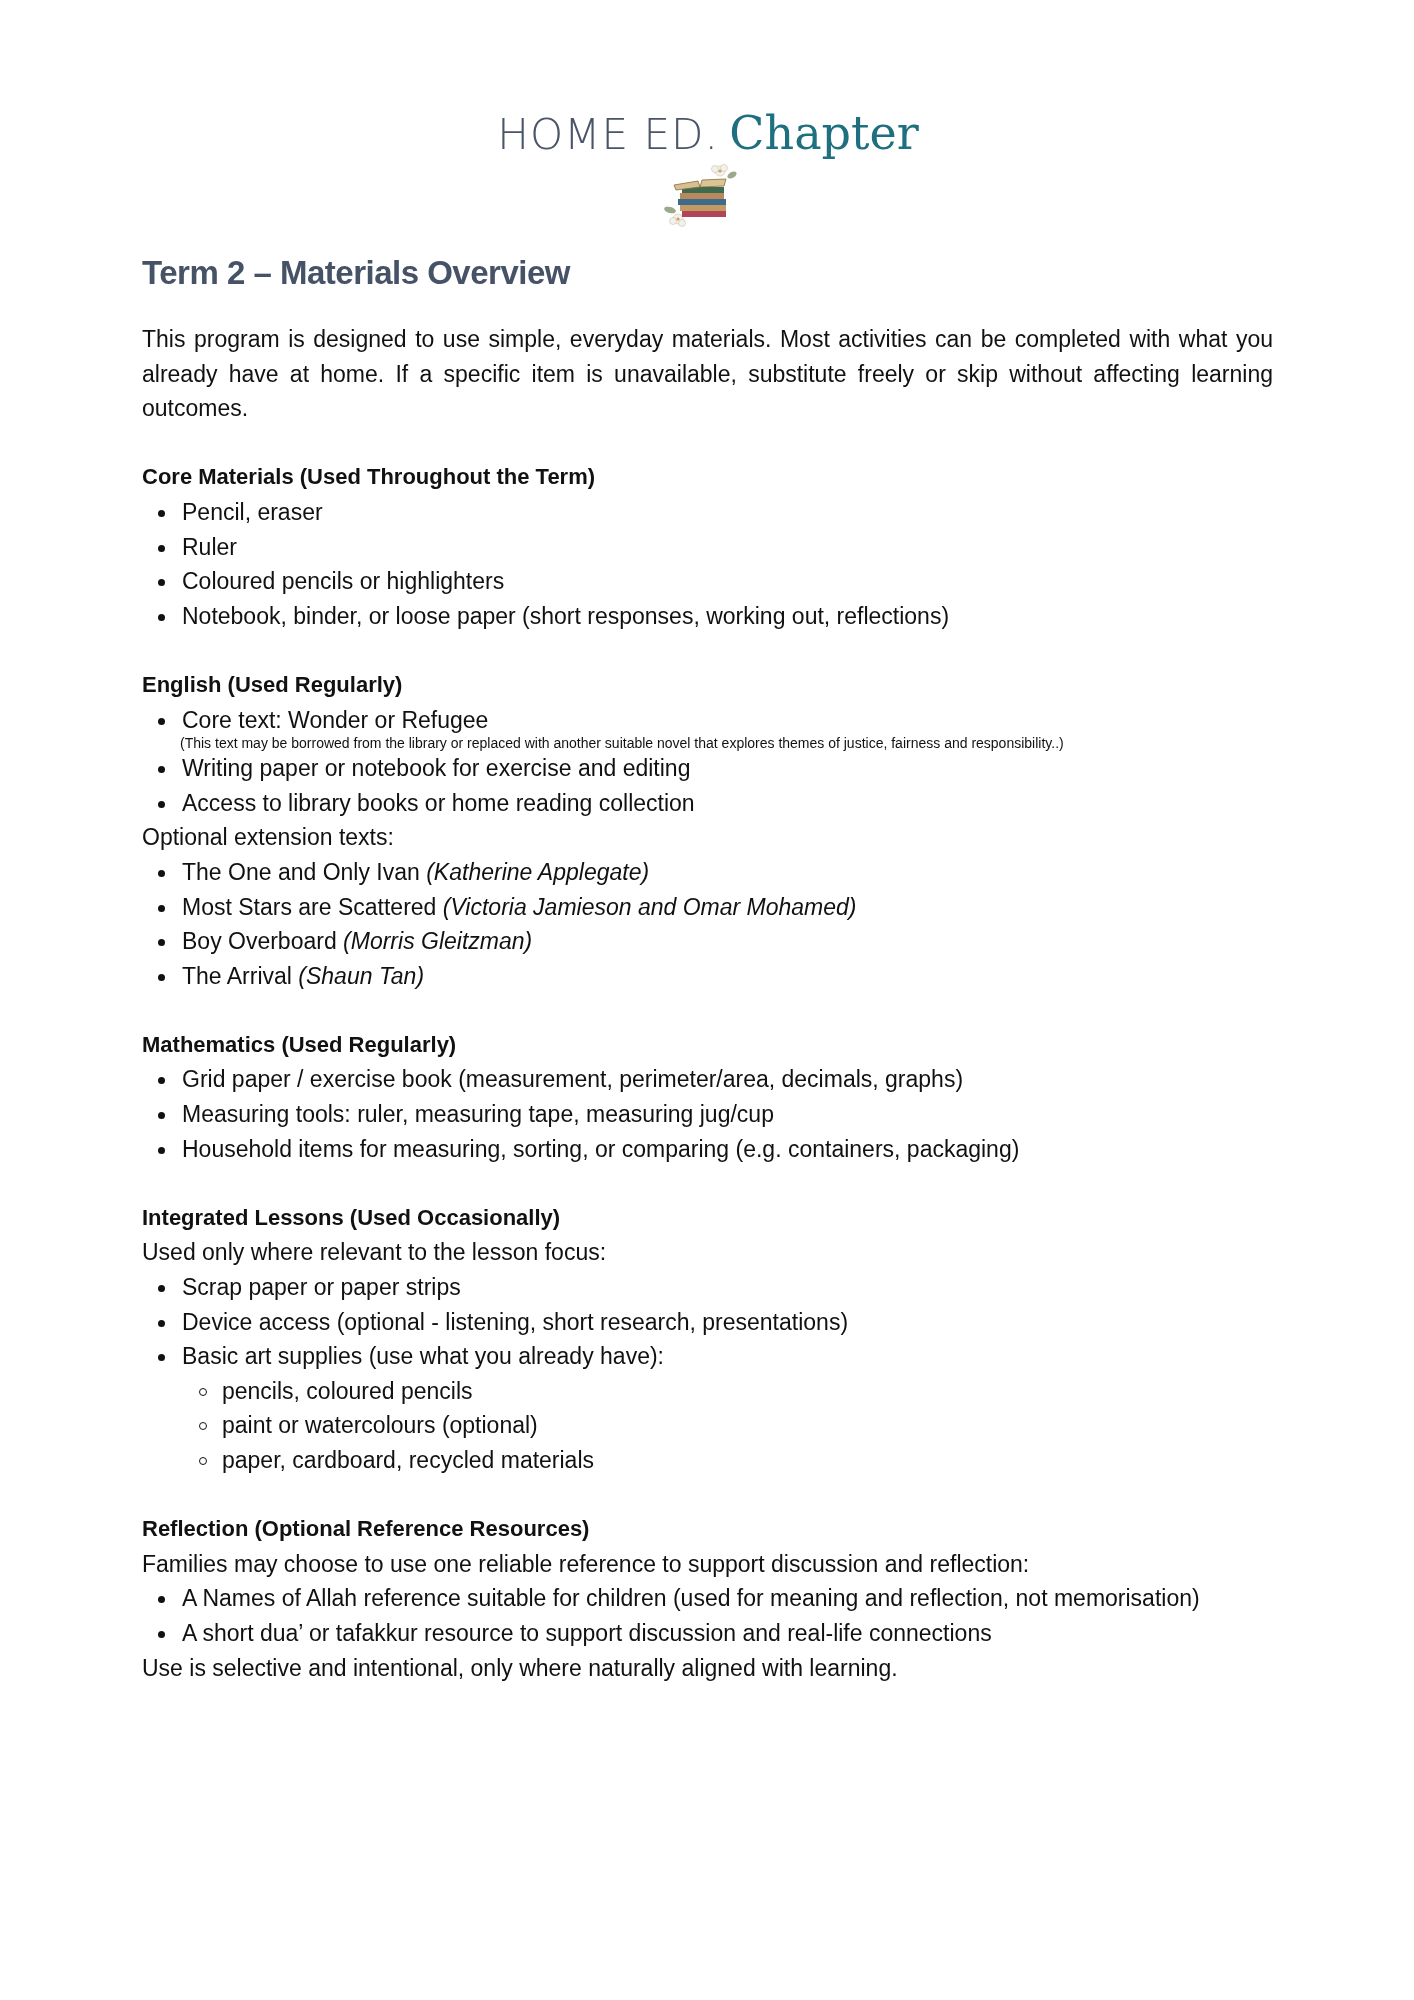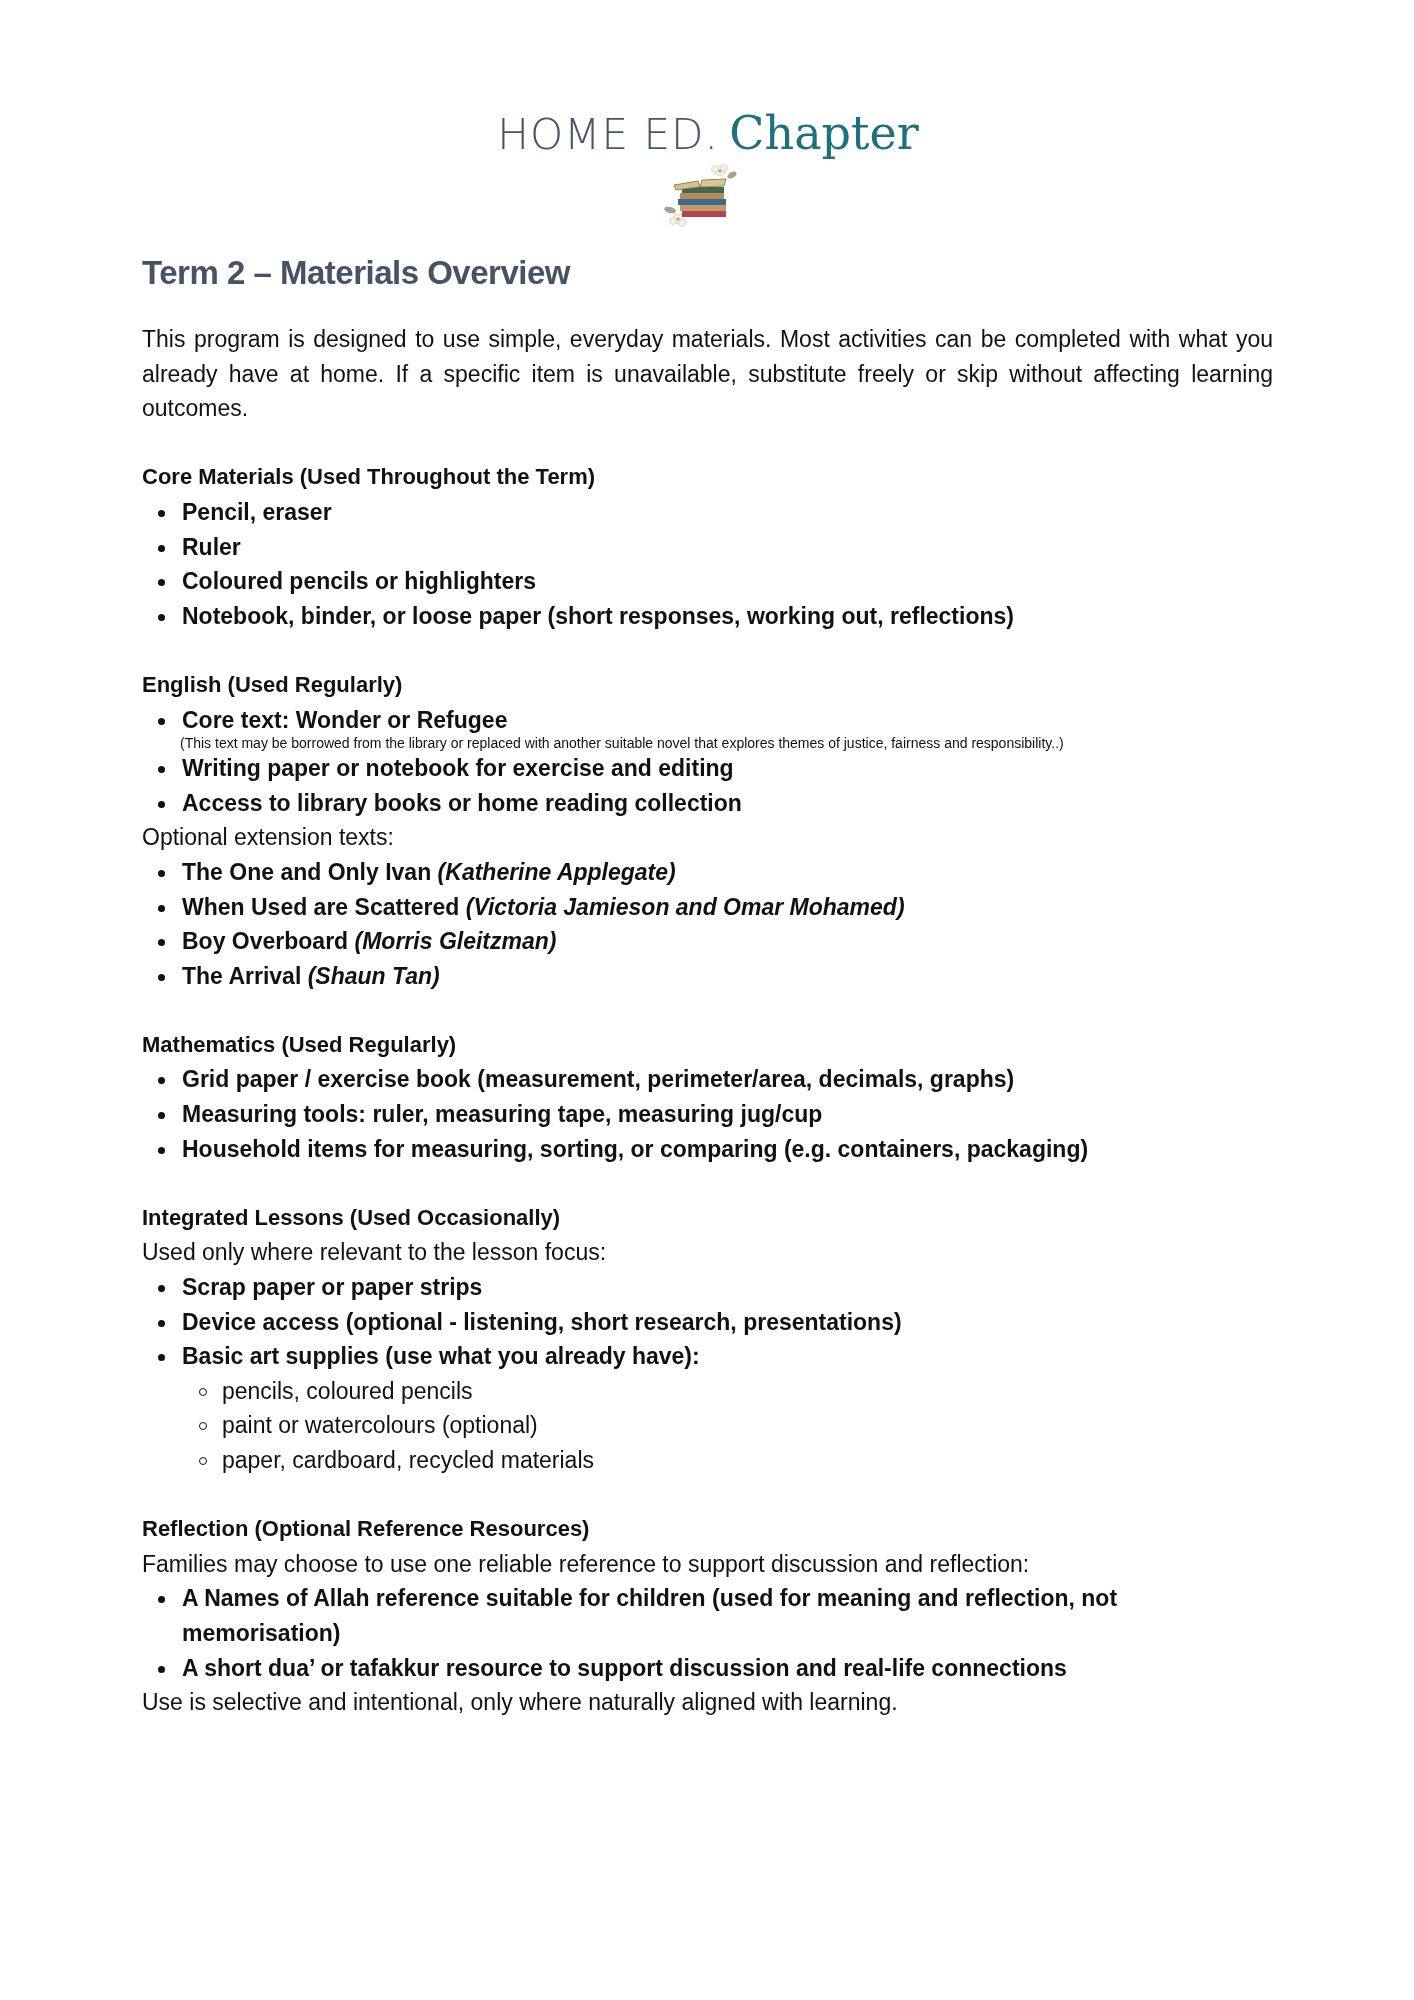--- a/index.html
+++ b/index.html
@@ -38,21 +38,21 @@
 
   .content {
     position: absolute; left: 142px; top: 322px; width: 1131px;
     font-size: 23px; line-height: 34.6px;
   }
   .intro { text-align: justify; margin: 0; }
   .section-heading {
     font-weight: bold; margin: 0; font-size: 22px;
   }
   .gap { height: 34.6px; }
-  ul.bullets { list-style: none; margin: 0; padding: 0; font-weight: bold; }
+  ul.bullets { list-style: none; margin: 0; padding: 0; }
   ul.bullets > li { position: relative; padding-left: 40px; }
   ul.bullets > li::before {
     content: ""; position: absolute; left: 16px; top: 15px;
     width: 7px; height: 7px; border-radius: 50%; background: #111;
   }
   ul.sub { list-style: none; margin: 0; padding: 0; }
   ul.sub > li { position: relative; padding-left: 80px; }
   ul.sub > li::before {
     content: ""; position: absolute; left: 57px; top: 14px;
     width: 6px; height: 6px; border-radius: 50%; border: 1.4px solid #111; background: transparent;
@@ -125,21 +125,21 @@
         </li>
       </ul>
       <span class="note">(This text may be borrowed from the library or replaced with another suitable novel that explores themes of  justice, fairness and responsibility..)</span>
       <ul class="bullets">
         <li>Writing paper or notebook for exercise and editing</li>
         <li>Access to library books or home reading collection</li>
       </ul>
       <p class="plain">Optional extension texts:</p>
       <ul class="bullets">
         <li><span>The One and Only Ivan</span> <span class="author">(Katherine Applegate)</span></li>
-        <li><span>When Used are Scattered</span> <span class="author">(Victoria Jamieson and Omar Mohamed)</span></li>
+        <li><span>Most Stars are Scattered</span> <span class="author">(Victoria Jamieson and Omar Mohamed)</span></li>
         <li><span>Boy Overboard</span> <span class="author">(Morris Gleitzman)</span></li>
         <li><span>The Arrival</span> <span class="author">(Shaun Tan)</span></li>
       </ul>
     </section>
 
     <div class="gap"></div>
 
     <section>
       <p class="section-heading">Mathematics (Used Regularly)</p>
       <ul class="bullets">

